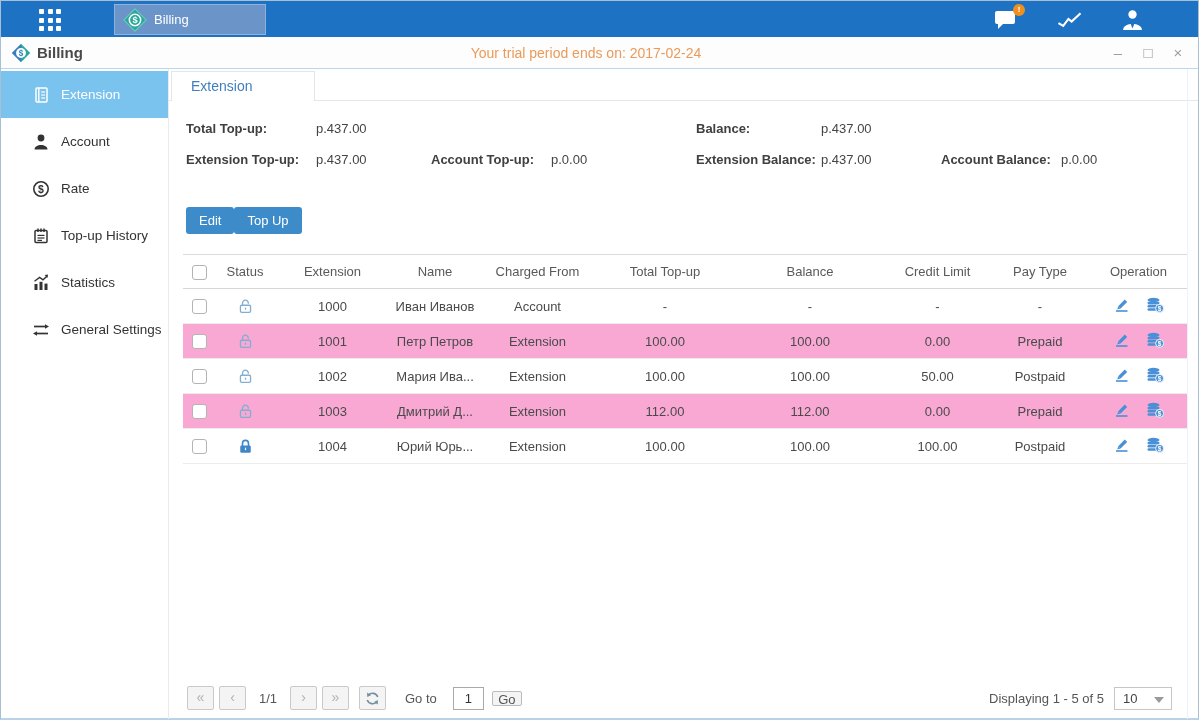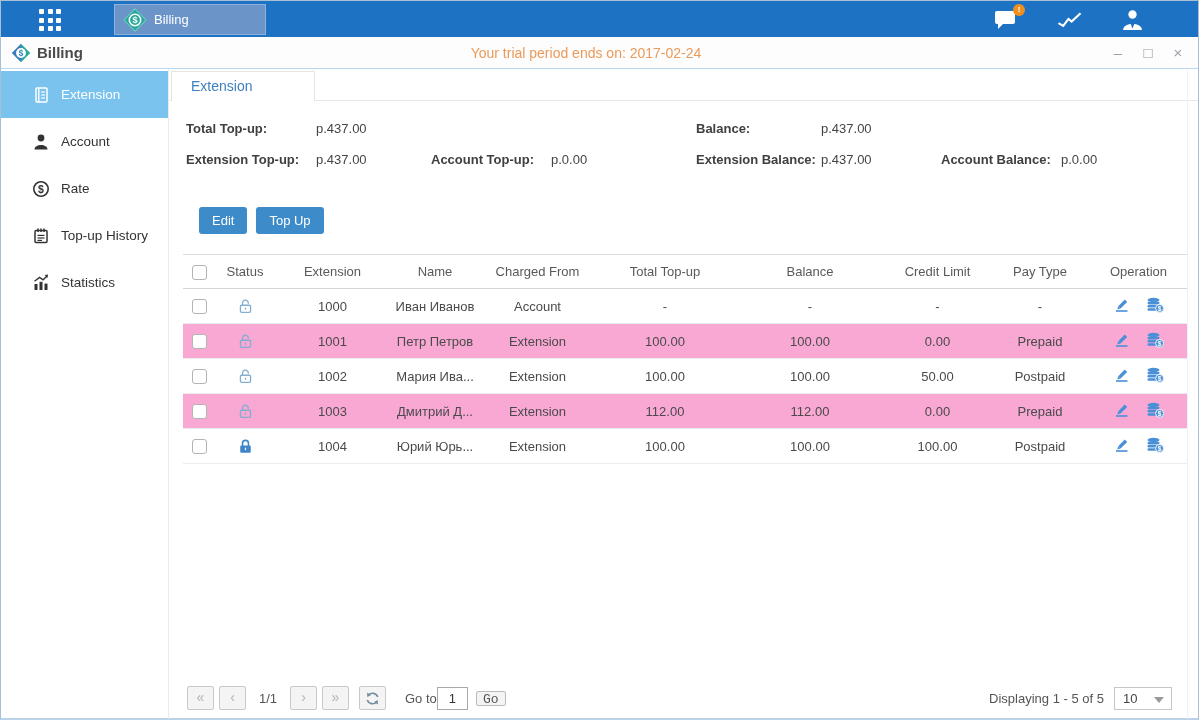--- a/index.html
+++ b/index.html
@@ -41,40 +41,40 @@
 
   
   .summary { position:relative; height:78px; margin-top:14px; font-size:13px; color:#444; }
   .summary b { font-weight:bold; color:#404040; }
   .summary span, .summary b { position:absolute; white-space:nowrap; }
   .r1 { top:6px; } .r2 { top:37px; }
   .c-l1 { left:17px; } .c-v1 { left:147px; } .c-l2 { left:262px; } .c-v2 { left:382px; }
   .c-l3 { left:527px; } .c-v3 { left:652px; } .c-l4 { left:772px; } .c-v4 { left:892px; }
 
   
-  .actions { margin:14px 0 0 30px; display:flex; gap:9px; }
+  .actions { margin:14px 0 0 17px; display:flex; }
   .btn-blue { background:#3d8cc9; color:#fff; border:none; font-size:13px; font-family:inherit; height:27px; padding:0 13px; border-radius:3px; cursor:pointer; }
 
   
   table.ext { border-collapse:collapse; table-layout:fixed; width:1004px; margin:20px 0 4px 14px; font-size:13px; color:#4a4a4a; }
   table.ext th { font-weight:normal; color:#595959; height:34px; border-top:1px solid #dcdcdc; border-bottom:1px solid #d6d6d6; text-align:center; }
   table.ext td { height:35px; text-align:center; border-bottom:1px solid #ececec; overflow:hidden; white-space:nowrap; }
   table.ext tr.alt td { background:#f9a8d4; }
   .cb { width:15px; height:15px; border:1px solid #b4b4b4; border-radius:3px; background:#fff; display:inline-block; vertical-align:middle; cursor:pointer; }
   .ops { display:inline-flex; gap:16px; align-items:center; }
   .ops svg { cursor:pointer; }
 
   
   .pager { position:absolute; left:18px; right:26px; bottom:8px; height:26px; display:flex; align-items:center; font-size:13px; color:#555; }
   .pg-btn { width:27px; height:24px; background:#f4f4f4; border:1px solid #c9c9c9; border-radius:2px; margin-right:5px; text-align:center; line-height:21px; color:#b2b2b2; font-size:14px; cursor:pointer; }
   .pg-num { width:34px; text-align:center; margin-right:5px; }
   .pg-refresh { display:flex; align-items:center; justify-content:center; margin-left:5px; }
-  .goto-label { margin:0 0 0 14px; }
+  .goto-label { margin:0 16px 0 14px; }
   .goto-input { width:31px; height:23px; border:1px solid #a9a9a9; font-size:13px; font-family:inherit; text-align:center; color:#333; margin-right:8px; }
-  .go-btn { width:30px; height:15px; background:#f4f4f4; border:1px solid #bbb; border-radius:2px; font-size:13px; font-family:Liberation Mono, monospace; color:#555; cursor:pointer; }
+  .go-btn { width:30px; height:15px; background:#f4f4f4; border:1px solid #bbb; border-radius:2px; font-size:13px; font-family:Liberation Sans, sans-serif; color:#555; cursor:pointer; }
   .pg-right { margin-left:auto; display:flex; align-items:center; gap:10px; }
   .page-size { position:relative; width:58px; height:23px; border:1px solid #c6c6c6; background:#fff; cursor:pointer; }
   .page-size .val { position:absolute; left:8px; top:3px; font-size:13px; color:#444; }
   .page-size .arrow { position:absolute; right:7px; top:9px; width:0; height:0; border-left:5px solid transparent; border-right:5px solid transparent; border-top:6px solid #9a9a9a; }
 </style>
 </head>
 <body>
 
 <div class="window">
 
@@ -184,20 +184,29 @@
       </div>
       <div class="side-item">
         <svg width="18" height="18" viewBox="0 0 18 18">
           <rect x="2.5" y="10" width="3" height="6" fill="currentColor"></rect>
           <rect x="7.5" y="7.8" width="3" height="8.2" fill="currentColor"></rect>
           <rect x="12.5" y="9.6" width="3" height="6.4" fill="currentColor"></rect>
           <polyline points="2.5,7.2 7.6,3.4 11,5.8 15.2,2" fill="none" stroke="currentColor" stroke-width="1.4"></polyline>
           <polygon points="16,0.6 12.6,1 15.4,4" fill="currentColor"></polygon>
         </svg>
         <span>Statistics</span>
+      </div>
+      <div class="side-item">
+        <svg width="18" height="18" viewBox="0 0 18 18">
+          <line x1="2" y1="5.5" x2="13" y2="5.5" stroke="currentColor" stroke-width="1.7"></line>
+          <polygon points="13,3.3 17,5.5 13,7.7" fill="currentColor"></polygon>
+          <line x1="5" y1="12.5" x2="16" y2="12.5" stroke="currentColor" stroke-width="1.7"></line>
+          <polygon points="5,10.3 1,12.5 5,14.7" fill="currentColor"></polygon>
+        </svg>
+        <span>General Settings</span>
       </div>
     </div>
 
     <div class="content">
       <div class="tabstrip">
         <div class="tab">Extension</div>
       </div>
 
       <div class="summary">
         <b class="r1 c-l1">Total Top-up:</b>

